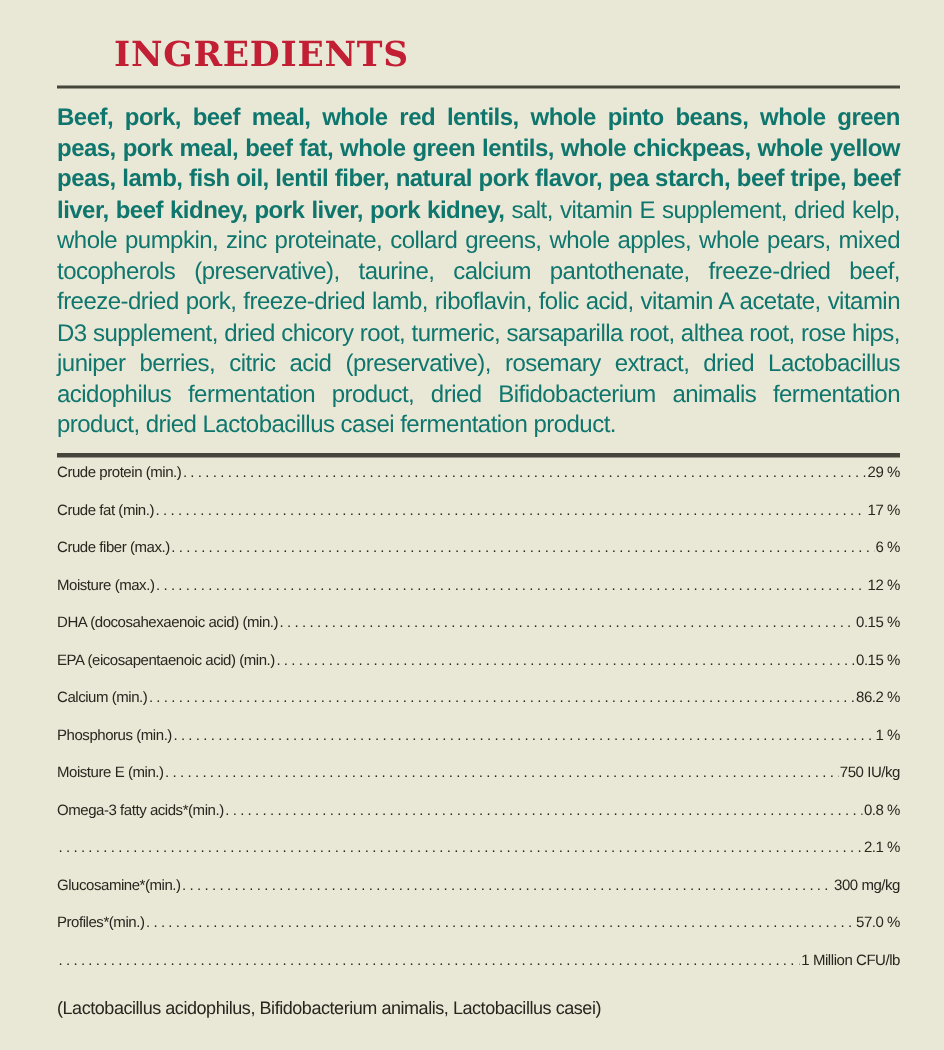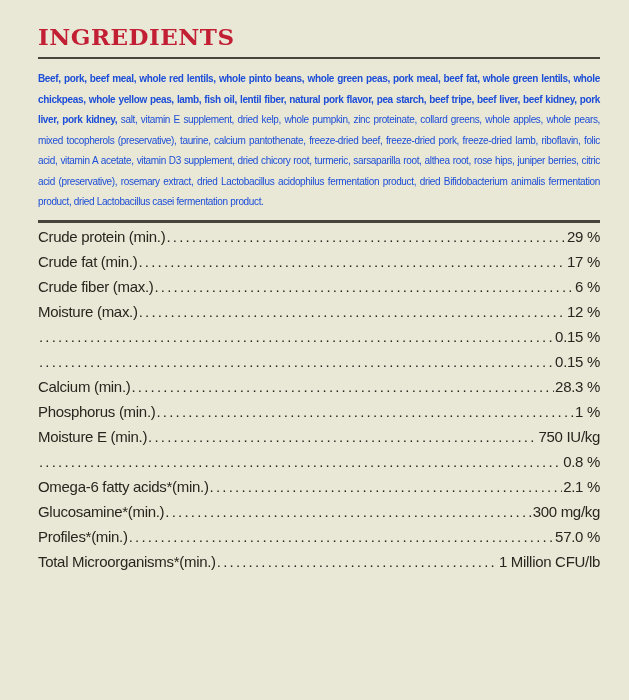--- a/index.html
+++ b/index.html
@@ -14,41 +14,42 @@
     width: 629px; height: 700px;
     padding: 25px 29px 0 38px;
   }
   h2.section-title {
     font-family: "DejaVu Serif", "Liberation Serif", serif;
     font-weight: bold;
     font-size: 23px;
     line-height: 24px;
     letter-spacing: 0.5px;
     color: #c21f35;
+    margin-left: 38px;
   }
   .rule {
     height: 2px;
     background: #45453b;
     margin: 8px 0 10px 0;
   }
   .rule.thick { height: 3px; margin: 7px 0 5px 0; }
   .para {
-    font-size: 10px;
+    font-size: 16px;
     letter-spacing: -0.35px;
     line-height: 20.5px;
     text-align: justify;
-    color: #1d4ed8;
+    color: #0f766e;
   }
   .para .bold { font-weight: bold; }
   .analysis-title { margin-top: 16px; }
   .row {
     display: flex;
     align-items: baseline;
     height: 25px;
-    font-size: 15px;
+    font-size: 10px;
     letter-spacing: -0.3px;
     white-space: nowrap;
   }
   .row .label { flex: 0 0 auto; }
   .row .dots {
     flex: 1 1 auto;
     overflow: hidden;
     white-space: nowrap;
     letter-spacing: 2.2px;
     margin: 0 1px;
@@ -96,72 +97,74 @@
     <span class="value">6 %</span>
   </div>
 
   <div class="row">
     <span class="label">Moisture (max.)</span>
     <span class="dots">................................................................................................................................................................</span>
     <span class="value">12 %</span>
   </div>
 
   <div class="row">
+    <span class="label">DHA (docosahexaenoic acid) (min.)</span>
     <span class="dots">................................................................................................................................................................</span>
     <span class="value">0.15 %</span>
   </div>
 
   <div class="row">
+    <span class="label">EPA (eicosapentaenoic acid) (min.)</span>
     <span class="dots">................................................................................................................................................................</span>
     <span class="value">0.15 %</span>
   </div>
 
   <div class="row">
     <span class="label">Calcium (min.)</span>
     <span class="dots">................................................................................................................................................................</span>
-    <span class="value">28.3 %</span>
+    <span class="value">86.2 %</span>
   </div>
 
   <div class="row">
     <span class="label">Phosphorus (min.)</span>
     <span class="dots">................................................................................................................................................................</span>
     <span class="value">1 %</span>
   </div>
 
   <div class="row">
     <span class="label">Moisture E (min.)</span>
     <span class="dots">................................................................................................................................................................</span>
     <span class="value">750 IU/kg</span>
   </div>
 
   <div class="row">
+    <span class="label">Omega-3 fatty acids*(min.)</span>
     <span class="dots">................................................................................................................................................................</span>
     <span class="value">0.8 %</span>
   </div>
 
   <div class="row">
-    <span class="label">Omega-6 fatty acids*(min.)</span>
     <span class="dots">................................................................................................................................................................</span>
     <span class="value">2.1 %</span>
   </div>
 
   <div class="row">
     <span class="label">Glucosamine*(min.)</span>
     <span class="dots">................................................................................................................................................................</span>
     <span class="value">300 mg/kg</span>
   </div>
 
   <div class="row">
     <span class="label">Profiles*(min.)</span>
     <span class="dots">................................................................................................................................................................</span>
     <span class="value">57.0 %</span>
   </div>
 
   <div class="row">
-    <span class="label">Total Microorganisms*(min.)</span>
     <span class="dots">................................................................................................................................................................</span>
     <span class="value">1 Million CFU/lb</span>
   </div>
 </div>
 
+    <div class="note-line">(Lactobacillus acidophilus, Bifidobacterium animalis, Lactobacillus casei)</div>
   </section>
 
 </div>
 
 </body></html>

